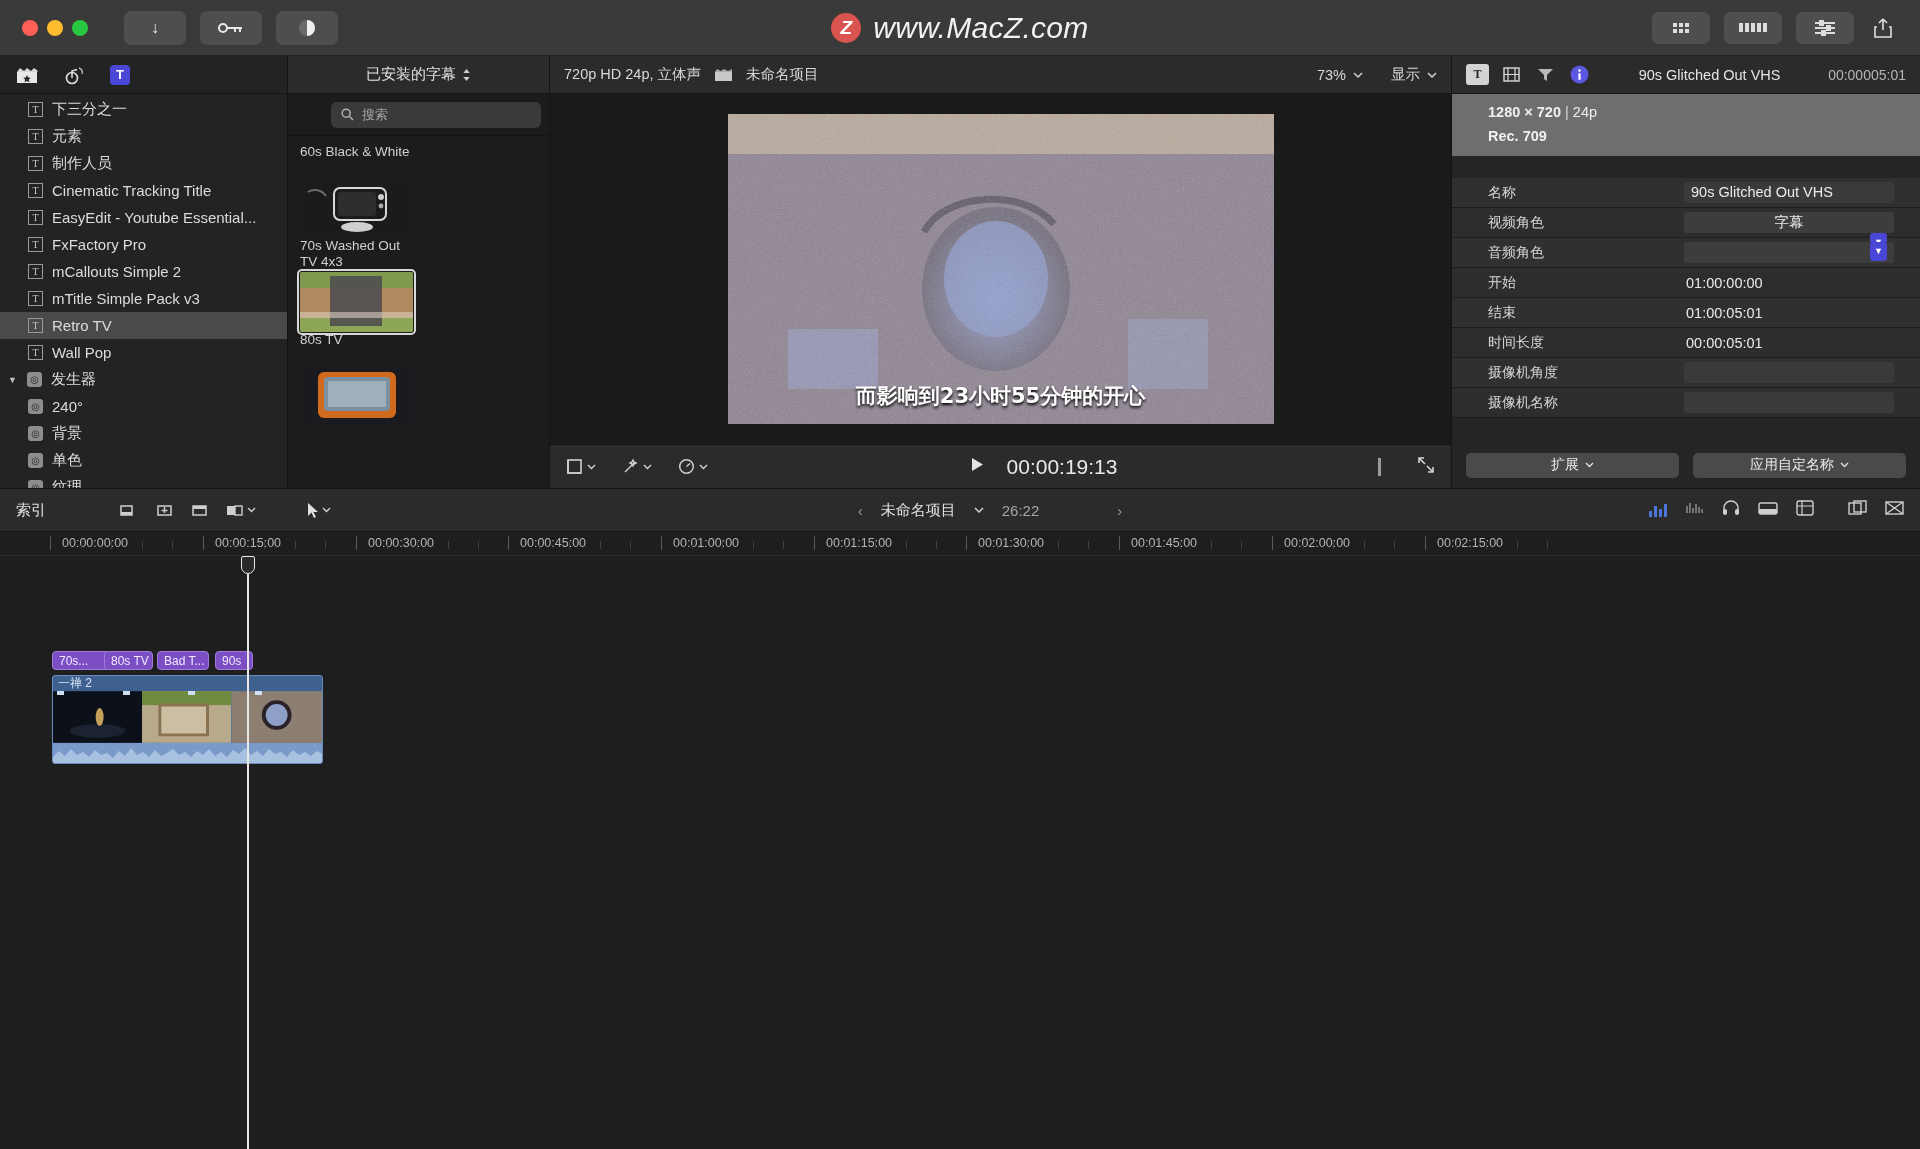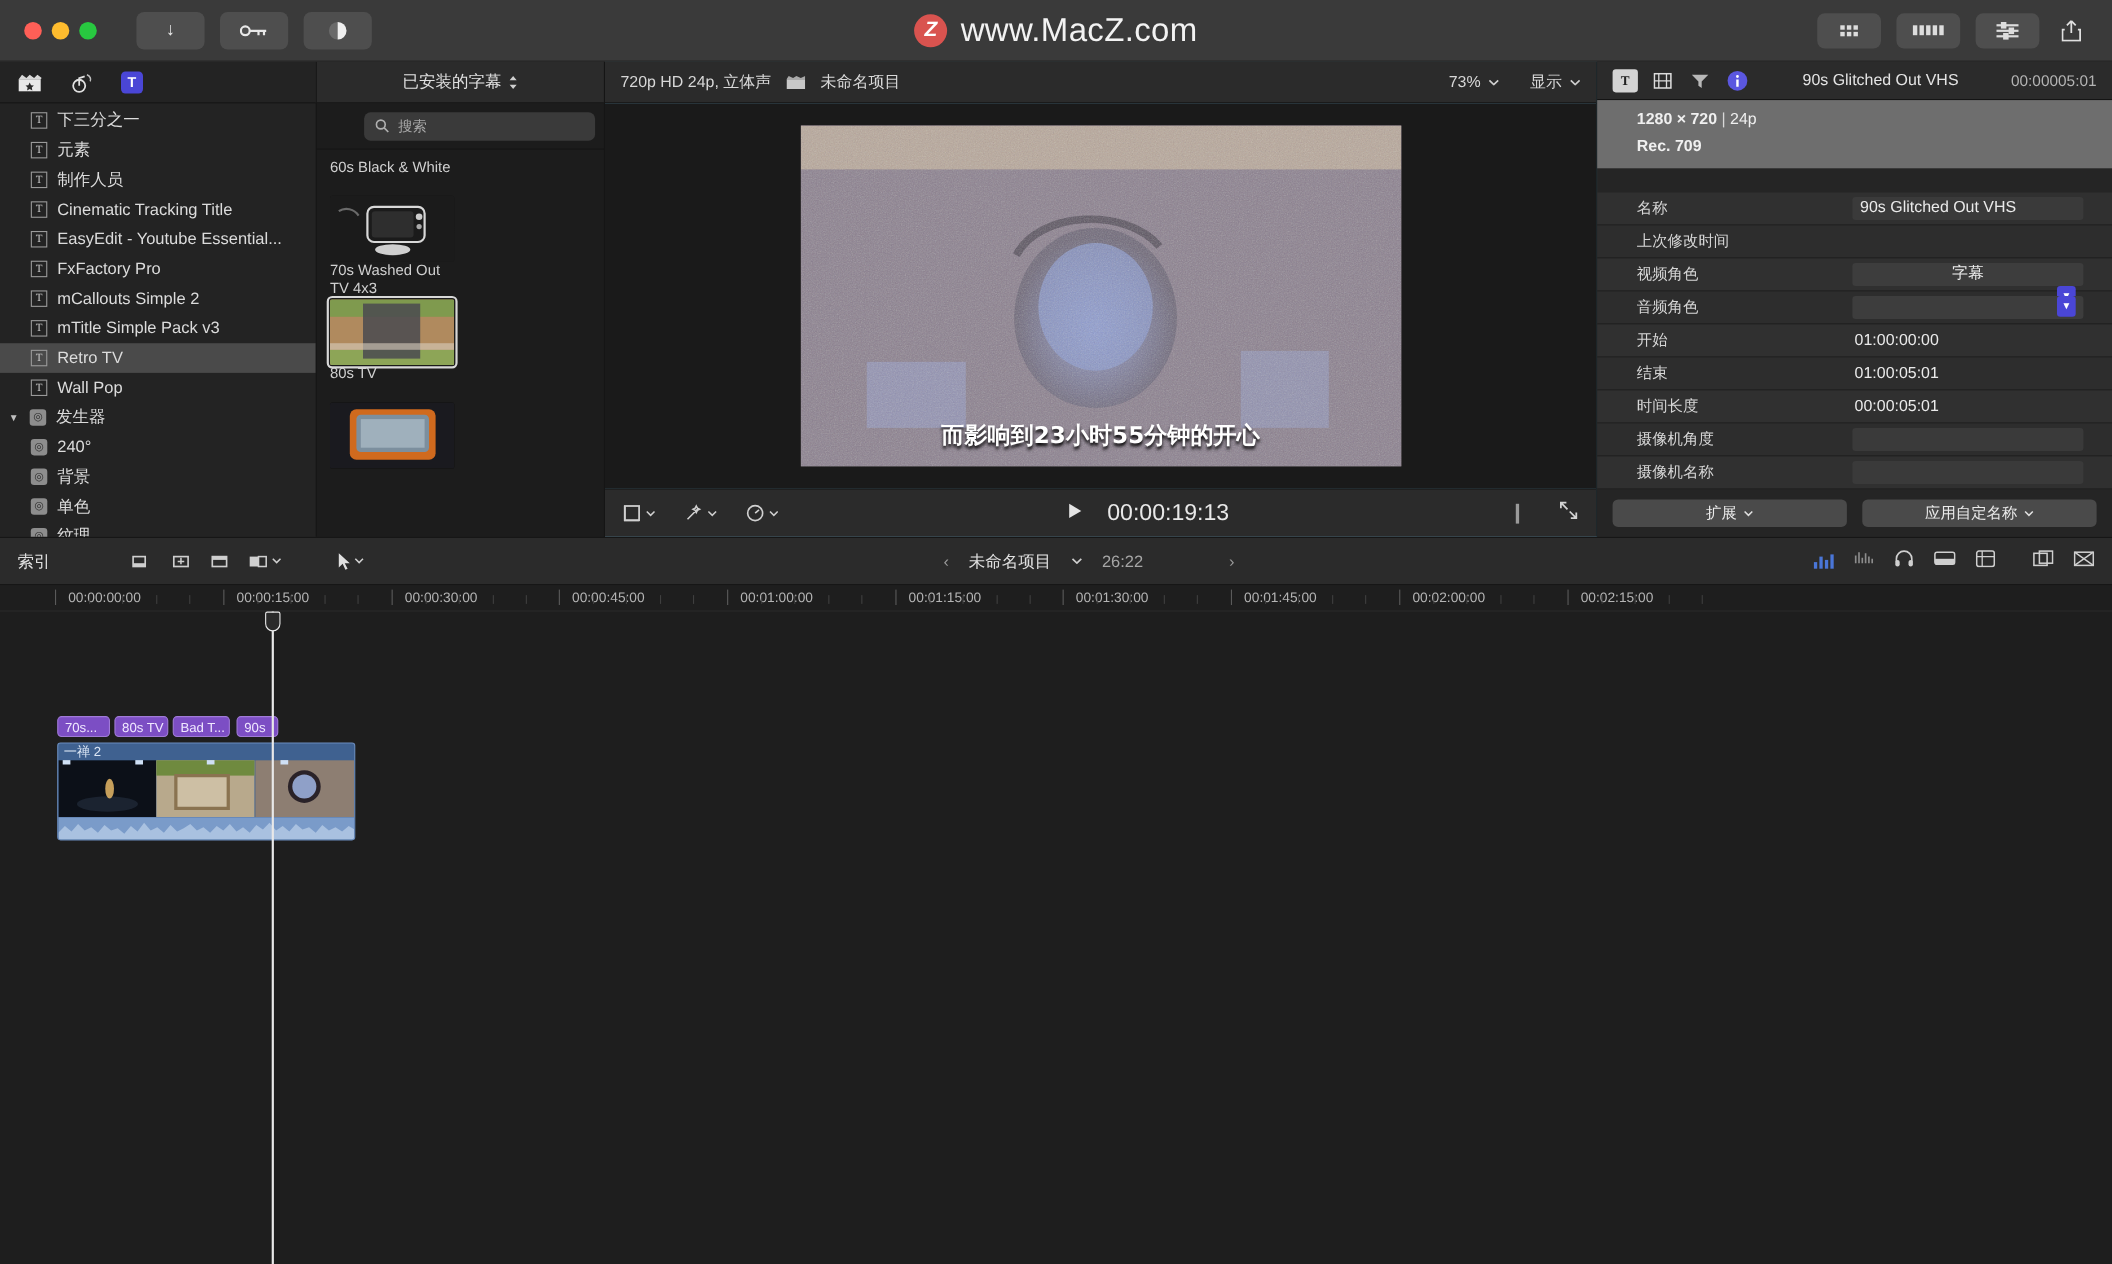--- a/index.html
+++ b/index.html
@@ -14,21 +14,21 @@
   .light { width:16px; height:16px; border-radius:50%; }
   .l-red{background:#ff5f57;} .l-yel{background:#febc2e;} .l-grn{background:#28c840;}
   .tb-btns { display:flex; gap:14px; margin-left:36px; }
   .tb-btn { width:62px; height:34px; background:#4e4e4e; border-radius:7px;
     display:flex; align-items:center; justify-content:center; color:#e8e8e8; }
   .tb-center { position:absolute; left:0; right:0; display:flex; align-items:center;
     justify-content:center; gap:12px; pointer-events:none; }
   .z-logo { width:30px; height:30px; border-radius:50%; background:#d9534f;
     display:flex; align-items:center; justify-content:center; color:#fff;
     font-weight:bold; font-size:19px; font-style:italic; }
-  .tb-title { font-size:30px; color:#f2f2f2; letter-spacing:.3px; }
+  .tb-title { font-size:30px; color:#f2f2f2; letter-spacing:.3px;font-style:italic; }
   .tb-right { margin-left:auto; display:flex; gap:14px; padding-right:22px; }
   .tb-rbtn { width:58px; height:32px; background:#4e4e4e; border-radius:7px;
     display:flex; align-items:center; justify-content:center; gap:3px; }
   .dotgrid { display:grid; grid-template-columns:repeat(3,4px);
     grid-template-rows:repeat(2,4px); gap:2px; }
   .dotgrid i { width:4px; height:4px; background:#ddd; display:block; }
   .barsicn { display:flex; gap:2px; align-items:center; }
   .barsicn i { width:4px; height:9px; background:#ddd; display:block; }
   .slidersicn { display:flex; flex-direction:column; gap:3px; width:20px; }
   .slidersicn i { height:2px; background:#ddd; display:block; position:relative; }
@@ -498,24 +498,20 @@
     </div>
     <div class="i-meta">
       <div>
         <b>1280 × 720</b><span style="color:#d8d8d8"> | </span><span>24p</span></div>
       <div style="font-weight:bold">Rec. 709</div>
     </div>
     <div class="i-rows">
       <div class="irow">
         <span class="ilab">名称</span>
         <span class="ival field">90s Glitched Out VHS</span>
-        </div>
-      <div class="irow">
-        <span class="ilab">上次修改时间</span>
-        <span class="ival plain"></span>
         </div>
       <div class="irow">
         <span class="ilab">视频角色</span>
         <span class="ival sel-menu">
           <span>字幕</span>
           <span class="chev">▼</span>
           </span>
         </div>
       <div class="irow">
         <span class="ilab">音频角色</span>
@@ -706,21 +702,21 @@
       <div class="rtick minor" style="left: 1394px;"></div>
       <div class="rtick" style="left: 1425px;"></div>
       <div class="rlab" style="left: 1437px;">00:02:15:00</div>
       <div class="rtick minor" style="left: 1455.5px;"></div>
       <div class="rtick minor" style="left: 1486px;"></div>
       <div class="rtick minor" style="left: 1516.5px;"></div>
       <div class="rtick minor" style="left: 1547px;"></div>
     </div>
   <div class="tl-body">
     <div class="titlerow" id="titlerow">
-        <div class="tclip" style="left: 52px; width: 48px;">70s...</div>
+        <div class="tclip" style="left: 52px; width: 68px;">70s...</div>
         <div class="tclip" style="left: 104px; width: 49px;">80s TV</div>
         <div class="tclip" style="left: 157px; width: 52px;">Bad T...</div>
         <div class="tclip" style="left: 215px; width: 38px;">90s</div>
       </div>
     <div class="mainclip">
       <div class="mc-name">一禅 2</div>
       <div class="mc-thumbs">
         <svg width="90" height="52" viewBox="0 0 90 52">
           <rect width="90" height="52" fill="#0c1018"></rect>
           <ellipse cx="45" cy="40" rx="28" ry="7" fill="#1b2330"></ellipse>

